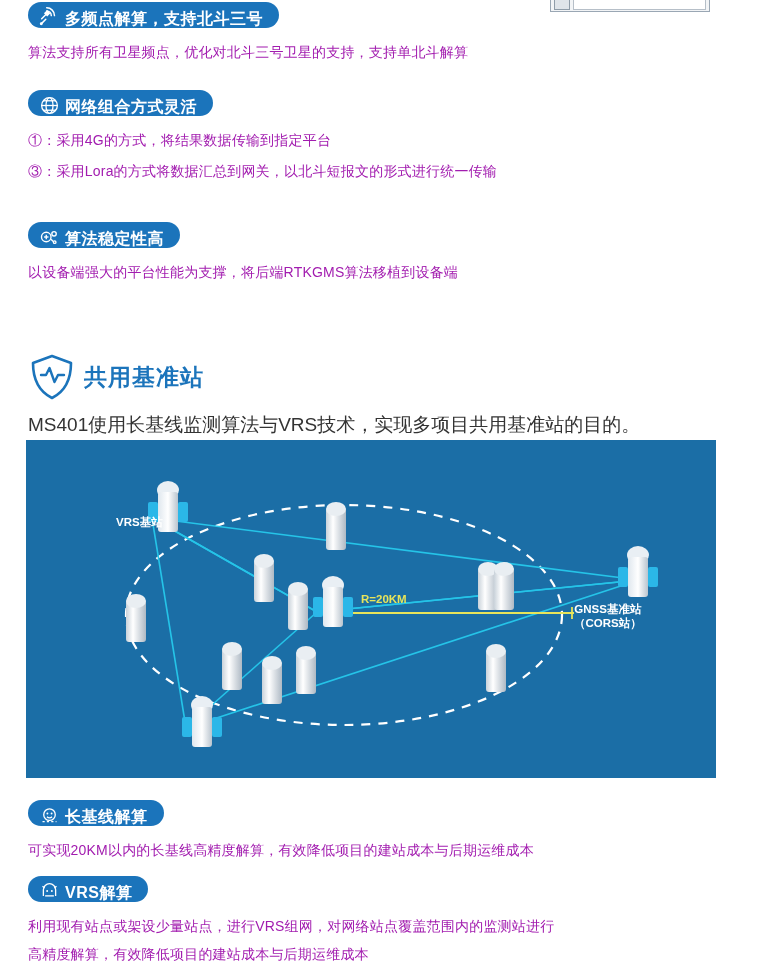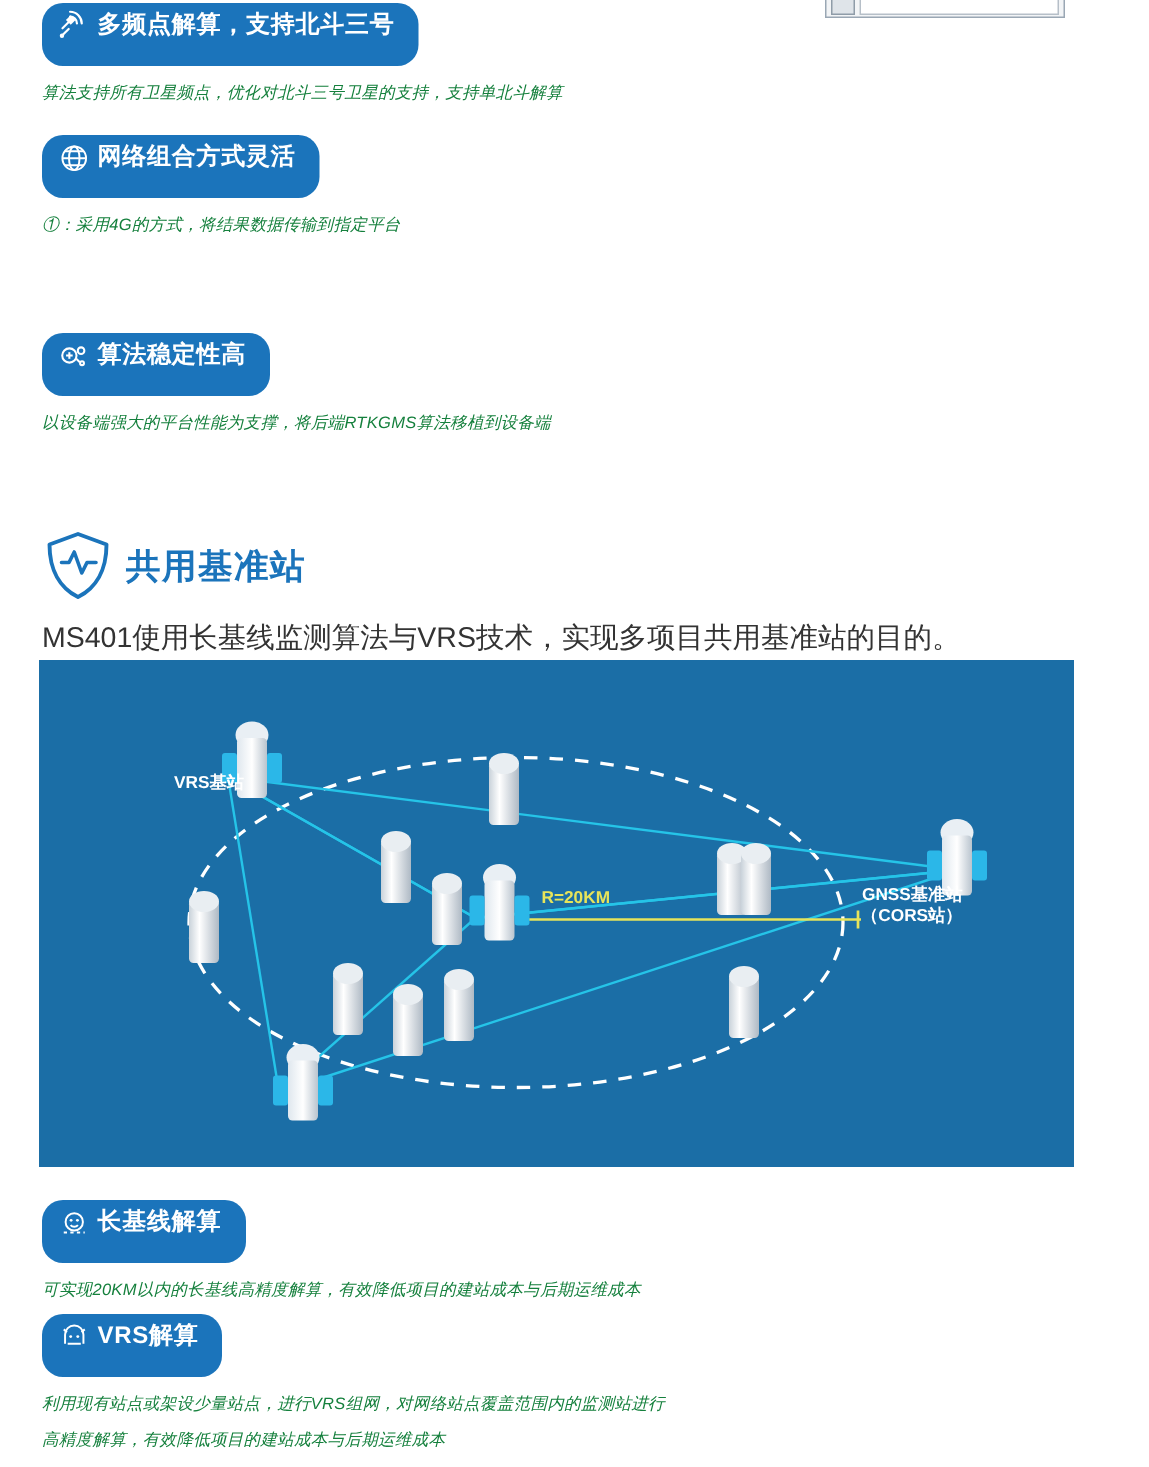--- a/index.html
+++ b/index.html
@@ -46,25 +46,25 @@
   .topwidget .tw-field {
     flex: 1;
     height: 12px;
     border: 1px solid #b6bfc8;
     background: #ffffff;
   }
 
   
   .pill {
     display: inline-flex;
-    align-items: center;
+    align-items: flex-end;
     background: #1b74bb;
     color: #ffffff;
     border-radius: 14px 14px 14px 14px;
-    padding: 4px 16px 16px 10px;
+    padding: 4px 16px 0 10px;
     font-size: 16px;
     font-weight: bold;
     letter-spacing: 0.5px;
     line-height: 1.2;
     white-space: nowrap;
   }
   .pill .pill-icon {
     display: inline-flex;
     align-items: center;
     justify-content: center;
@@ -74,26 +74,25 @@
     flex: 0 0 auto;
   }
   .pill .pill-icon svg { display: block; }
 
   .section {
     position: absolute;
     left: 28px;
   }
 
   .body-line {
-    font-size: 11px;
-    color: #15803d;
+    font-size: 14px;
+    color: #a21caf;
     line-height: 1.55;
     margin-top: 10px;
     letter-spacing: 0.2px;
-    font-style: italic;
   }
   .body-line.tight { margin-top: 7px; }
 
   
   .big-title-wrap {
     position: absolute;
     left: 26px;
     top: 352px;
     display: flex;
     align-items: center;
@@ -176,20 +175,21 @@
           <circle cx="12" cy="12" r="9"></circle>
           <ellipse cx="12" cy="12" rx="4" ry="9"></ellipse>
           <path d="M3 12 H21"></path>
           <path d="M4.6 6.6 H19.4"></path>
           <path d="M4.6 17.4 H19.4"></path>
         </svg>
       </span>
       <span>网络组合方式灵活</span>
     </div>
     <div class="body-line">①：采用4G的方式，将结果数据传输到指定平台</div>
+    <div class="body-line">③：采用Lora的方式将数据汇总到网关，以北斗短报文的形式进行统一传输</div>
   </div>
 
   <div class="section" style="top:222px;">
     <div class="pill">
       <span class="pill-icon">
         <svg viewBox="0 0 24 24" width="22" height="22" fill="none" stroke="#ffffff" stroke-width="1.5">
           <circle cx="9" cy="12" r="5.2"></circle>
           <path d="M6.6 12 H11.4"></path>
           <path d="M9 9.6 V14.4"></path>
           <circle cx="17.5" cy="8.5" r="2.4"></circle>
@@ -318,21 +318,21 @@
           <ellipse cx="16" cy="10" rx="11" ry="9" fill="#e9eff4"></ellipse>
           <rect x="6" y="12" width="20" height="40" rx="3" fill="url(#satGrad)"></rect>
           <rect x="-4" y="22" width="10" height="20" rx="2" fill="#2bb7e8"></rect>
           <rect x="26" y="22" width="10" height="20" rx="2" fill="#2bb7e8"></rect>
         </g>
       </g>
     </svg>
 
     <div class="fig-label" style="left:90px; top:75px;">VRS基站</div>
     <div class="fig-label" style="left:335px; top:152px; color:#e7e45a;">R=20KM</div>
-    <div class="fig-label" style="left:548px; top:150px;text-align:right;">
+    <div class="fig-label" style="left:548px; top:162px;">
       <span>GNSS基准站</span><br>
       <span>（CORS站）</span>
     </div>
   </div>
 
   <div class="section" style="top:800px;">
     <div class="pill">
       <span class="pill-icon">
         <svg viewBox="0 0 24 24" width="21" height="21" fill="none" stroke="#ffffff" stroke-width="1.5">
           <circle cx="12" cy="11" r="6.6"></circle>

